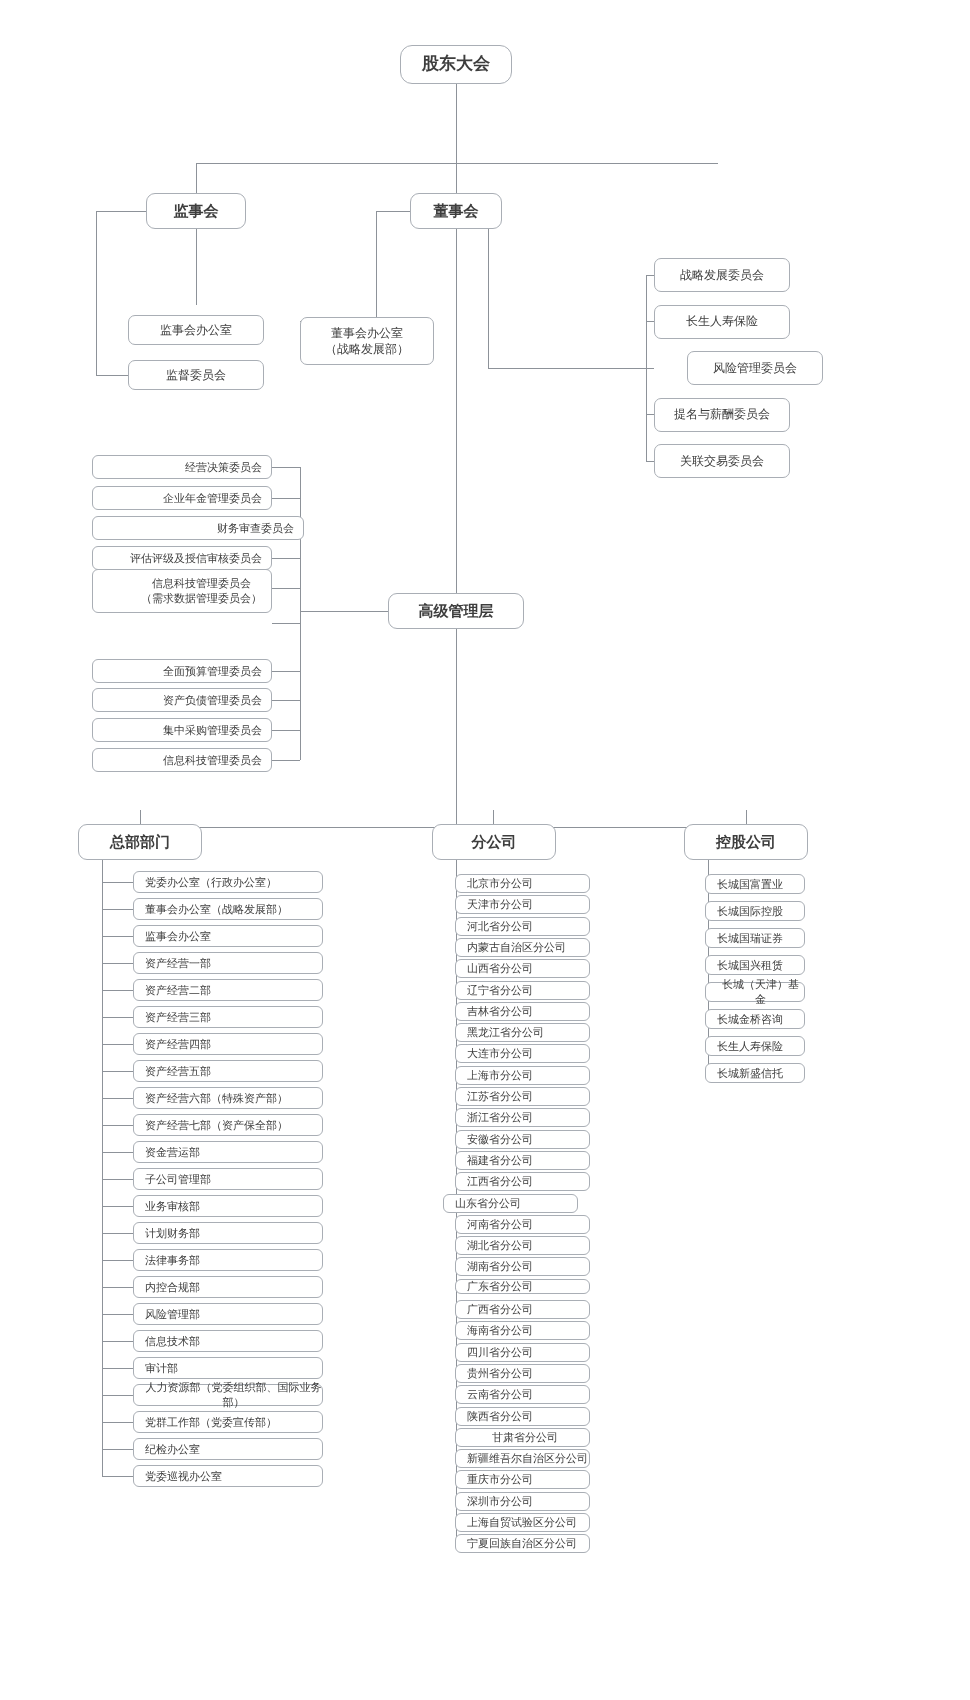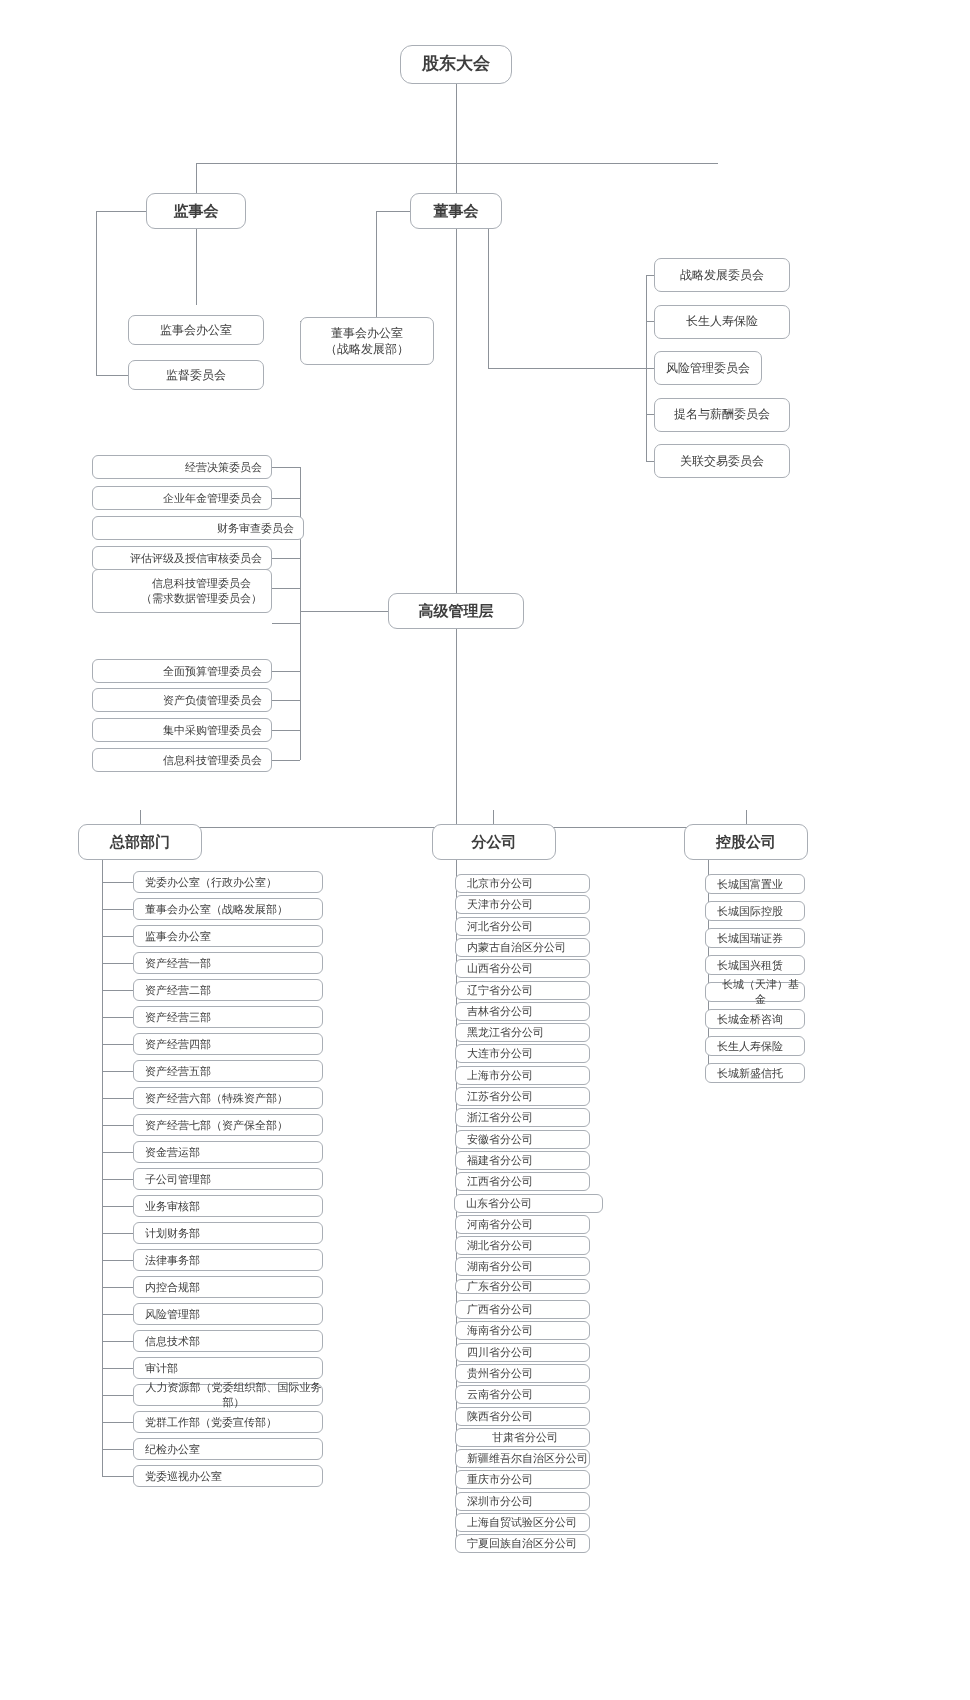--- a/index.html
+++ b/index.html
@@ -255,21 +255,21 @@
     <span class="txt">高级管理层</span>
   </div>
 
   <div id="board-committees">
       <div class="node small" style="left: 654px; top: 258px; width: 136px; height: 34px;">
         <span class="txt">战略发展委员会</span>
       </div>
       <div class="node small" style="left: 654px; top: 304.5px; width: 136px; height: 34px;">
         <span class="txt">长生人寿保险</span>
       </div>
-      <div class="node small" style="left: 654px; top: 351px; width: 108px; height: 34px;">
+      <div class="node small" style="left: 687px; top: 351px; width: 136px; height: 34px;">
         <span class="txt">风险管理委员会</span>
       </div>
       <div class="node small" style="left: 654px; top: 397.5px; width: 136px; height: 34px;">
         <span class="txt">提名与薪酬委员会</span>
       </div>
       <div class="node small" style="left: 654px; top: 444px; width: 136px; height: 34px;">
         <span class="txt">关联交易委员会</span>
       </div>
     </div>
 
@@ -427,21 +427,21 @@
       </div>
       <div class="node tiny left " style="left: 455px; top: 1129.6px; width: 135px; height: 19px;">
         <span class="txt">安徽省分公司</span>
       </div>
       <div class="node tiny left " style="left: 455px; top: 1150.9px; width: 135px; height: 19px;">
         <span class="txt">福建省分公司</span>
       </div>
       <div class="node tiny left " style="left: 455px; top: 1172.2px; width: 135px; height: 19px;">
         <span class="txt">江西省分公司</span>
       </div>
-      <div class="node tiny left " style="left: 454px; top: 1193.5px; width: 149px; height: 19px; text-align: center;">
+      <div class="node tiny left " style="left: 443px; top: 1193.5px; width: 135px; height: 19px; text-align: center;">
         <span class="txt">山东省分公司</span>
       </div>
       <div class="node tiny left " style="left: 455px; top: 1214.8px; width: 135px; height: 19px;">
         <span class="txt">河南省分公司</span>
       </div>
       <div class="node tiny left " style="left: 455px; top: 1236.1px; width: 135px; height: 19px;">
         <span class="txt">湖北省分公司</span>
       </div>
       <div class="node tiny left " style="left: 455px; top: 1257.4px; width: 135px; height: 19px;">
         <span class="txt">湖南省分公司</span>

